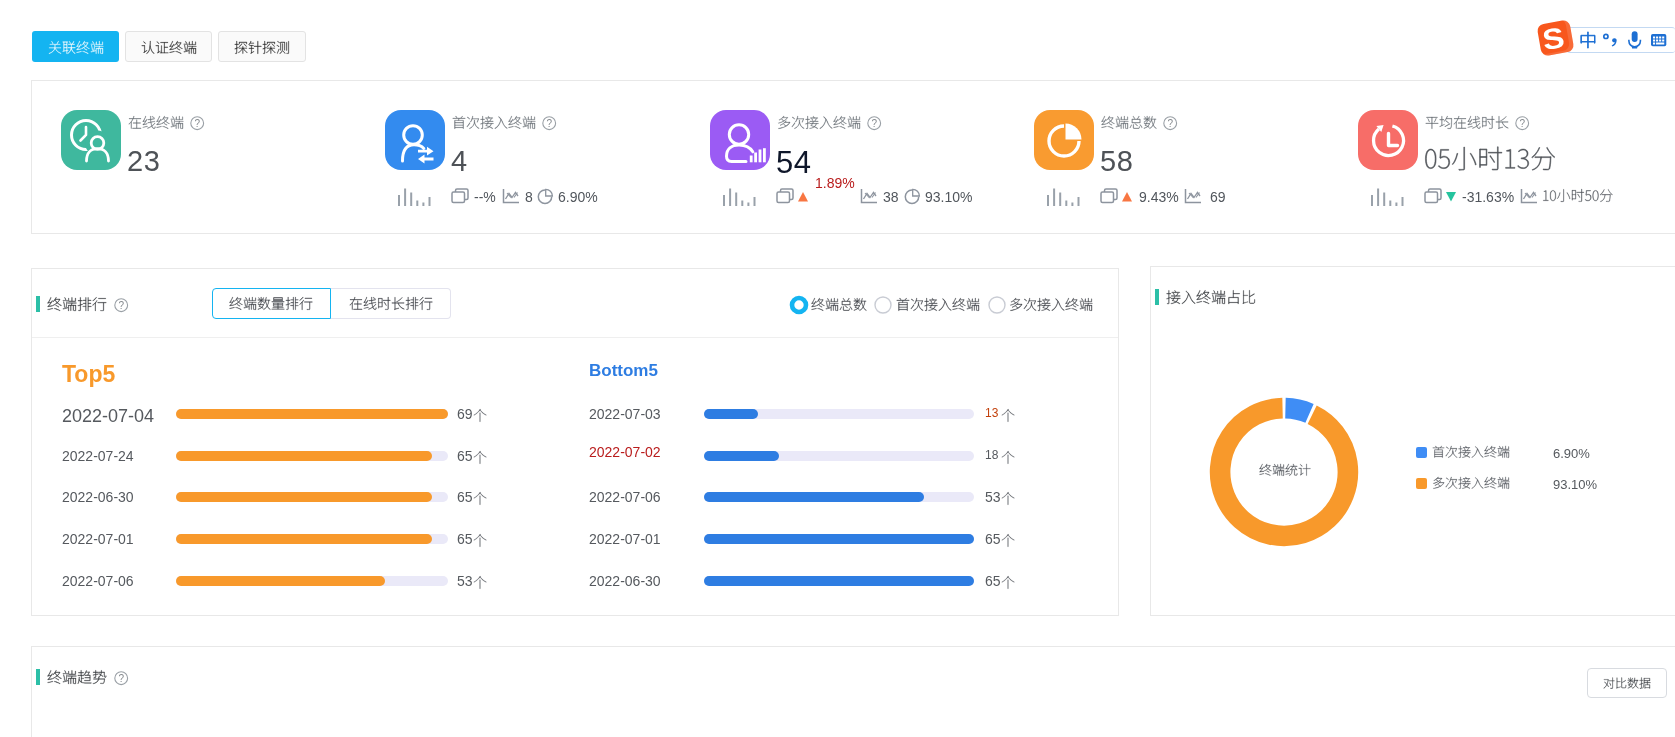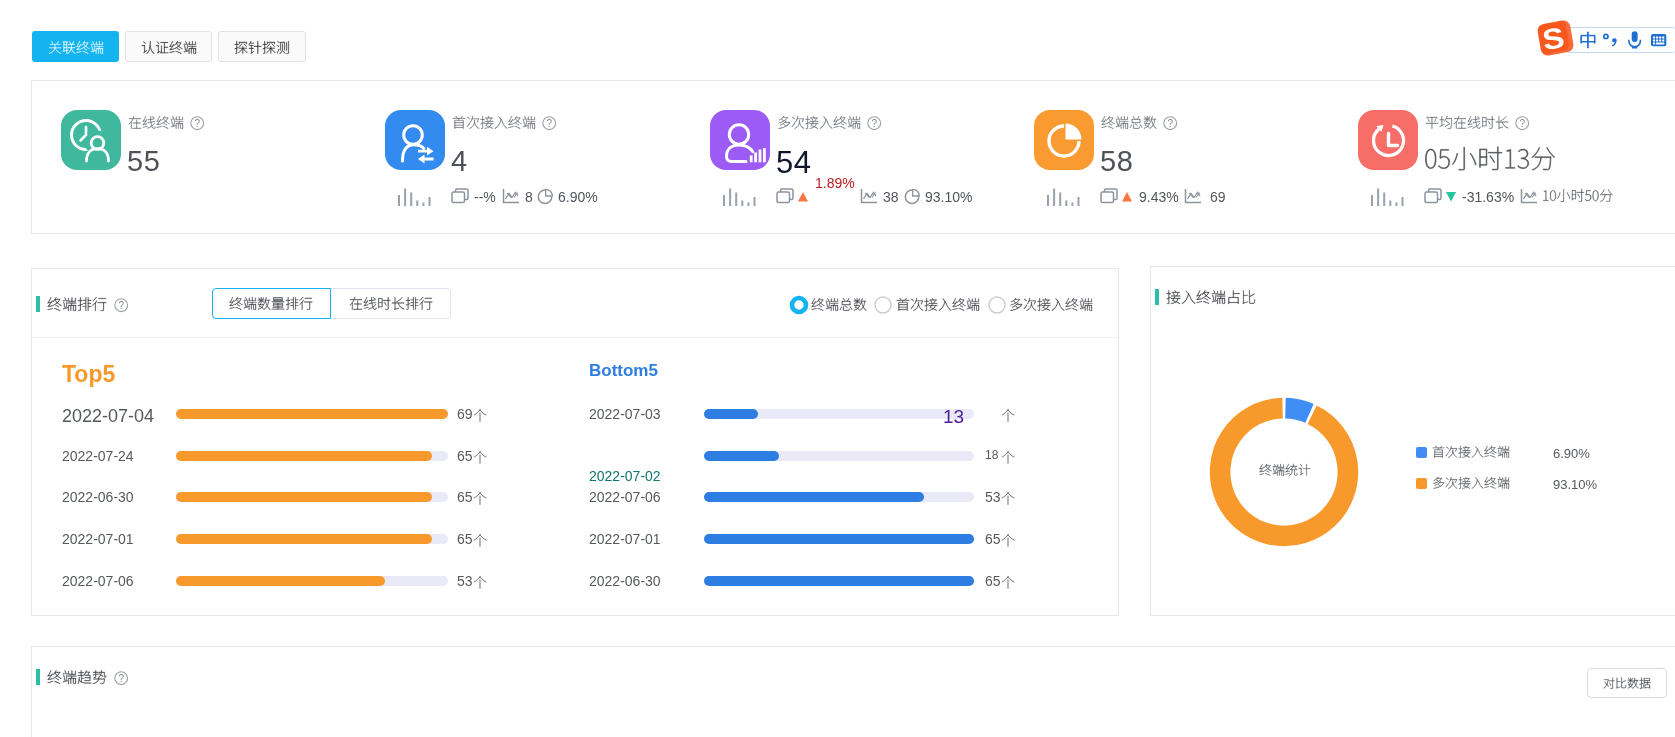--- a/index.html
+++ b/index.html
@@ -224,21 +224,21 @@
       <use href="#g10" x="28.0"></use>
       <use href="#g11" x="42.0"></use>
       <use href="#g21" x="56.0"></use>
       <use href="#g22" x="70.0"></use>
     </g>
   </svg>
 <svg class="t" style="left:1515px;top:116px" width="14" height="14">
     <circle cx="7.2" cy="7.2" r="6.4" fill="none" stroke="#9aa0a6" stroke-width="1.1"></circle>
     <text x="7.2" y="10.6" font-family="Liberation Sans" font-size="10" fill="#85898e" text-anchor="middle">?</text>
   </svg>
-<div class="abs" style="left:127px;top:145px;font-size:29px;color:#4e5257;letter-spacing:0.5px">55</div>
+<div class="abs" style="left:127px;top:145px;font-size:29px;color:#4e5257;letter-spacing:0.5px">23</div>
 <div class="abs" style="left:451px;top:145px;font-size:29px;color:#4e5257;letter-spacing:0.5px">4</div>
 <div class="abs" style="left:776px;top:145px;font-size:31px;color:#0f172a;letter-spacing:0.5px">54</div>
 <div class="abs" style="left:1100px;top:145px;font-size:29px;color:#4e5257;letter-spacing:0.5px">58</div>
 <svg class="t" style="left:1424.0px;top:140.7px;" width="134" height="35" viewBox="0 -27.3 134 35">
     <g fill="#4e5257" stroke="#4e5257" stroke-width="0.57">
       <use href="#g23" x="0.0"></use>
       <use href="#g24" x="13.5"></use>
       <use href="#g25" x="27.1"></use>
       <use href="#g26" x="53.1"></use>
       <use href="#g27" x="79.1"></use>
@@ -468,27 +468,27 @@
 <div class="abs" style="left:176px;top:576px;width:209px;height:10px;border-radius:5px;background:#f8992b"></div>
 <div class="abs" style="left:457px;top:573px;font-size:14px;color:#55595e">53</div>
 <svg class="t" style="left:473.0px;top:572.8px;" width="16" height="19" viewBox="0 -14.7 16 19">
     <g fill="#55595e" stroke="#55595e" stroke-width="0.31">
       <use href="#g42" x="0.0"></use>
     </g>
   </svg>
 <div class="abs" style="left:589px;top:406px;font-size:14px;color:#55595e">2022-07-03</div>
 <div class="abs" style="left:704px;top:409px;width:270px;height:10px;border-radius:5px;background:#eae9f8"></div>
 <div class="abs" style="left:704px;top:409px;width:54px;height:10px;border-radius:5px;background:#2e7de2"></div>
-<div class="abs" style="left:943px;top:406px;font-size:19px;color:#4c1d95">13</div>
+<div class="abs" style="left:985px;top:406px;font-size:12px;color:#c2410c">13</div>
 <svg class="t" style="left:1001.0px;top:405.8px;" width="16" height="19" viewBox="0 -14.7 16 19">
     <g fill="#55595e" stroke="#55595e" stroke-width="0.31">
       <use href="#g42" x="0.0"></use>
     </g>
   </svg>
-<div class="abs" style="left:589px;top:468px;font-size:14px;color:#0f766e">2022-07-02</div>
+<div class="abs" style="left:589px;top:444px;font-size:14px;color:#b91c1c">2022-07-02</div>
 <div class="abs" style="left:704px;top:451px;width:270px;height:10px;border-radius:5px;background:#eae9f8"></div>
 <div class="abs" style="left:704px;top:451px;width:75px;height:10px;border-radius:5px;background:#2e7de2"></div>
 <div class="abs" style="left:985px;top:448px;font-size:12px;color:#55595e">18</div>
 <svg class="t" style="left:1001.0px;top:447.8px;" width="16" height="19" viewBox="0 -14.7 16 19">
     <g fill="#55595e" stroke="#55595e" stroke-width="0.31">
       <use href="#g42" x="0.0"></use>
     </g>
   </svg>
 <div class="abs" style="left:589px;top:489px;font-size:14px;color:#55595e">2022-07-06</div>
 <div class="abs" style="left:704px;top:492px;width:270px;height:10px;border-radius:5px;background:#eae9f8"></div>

